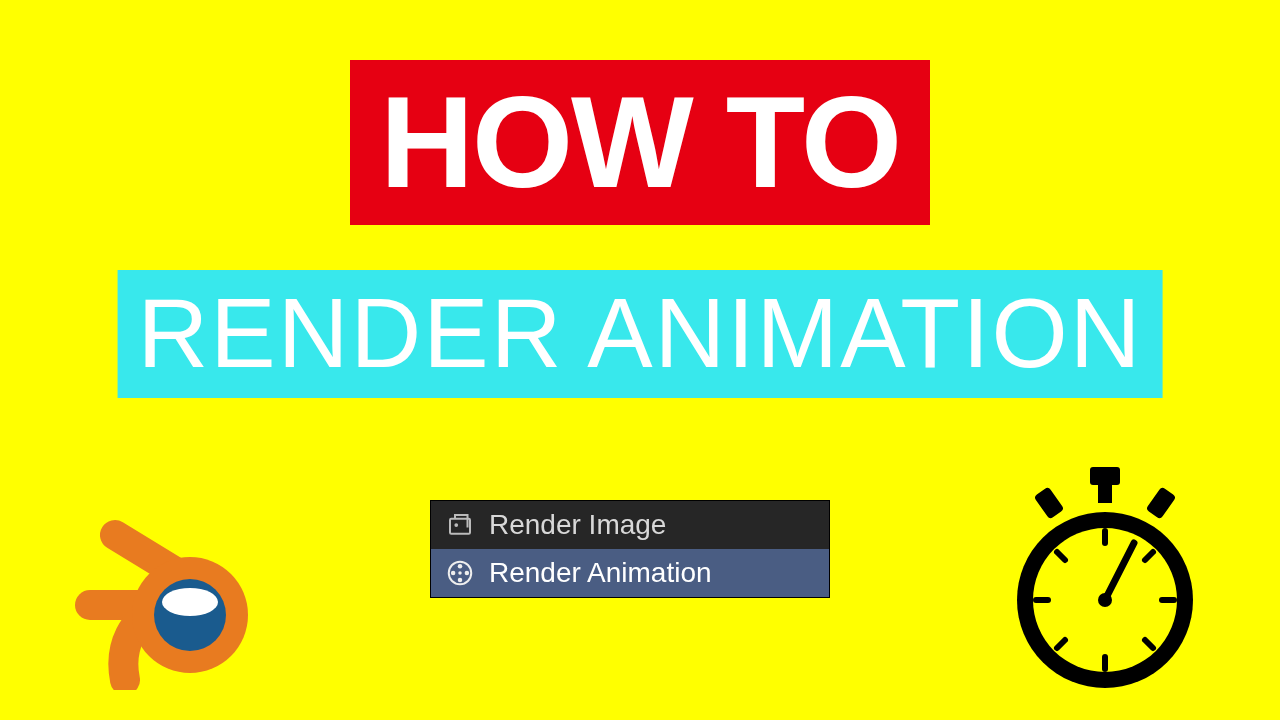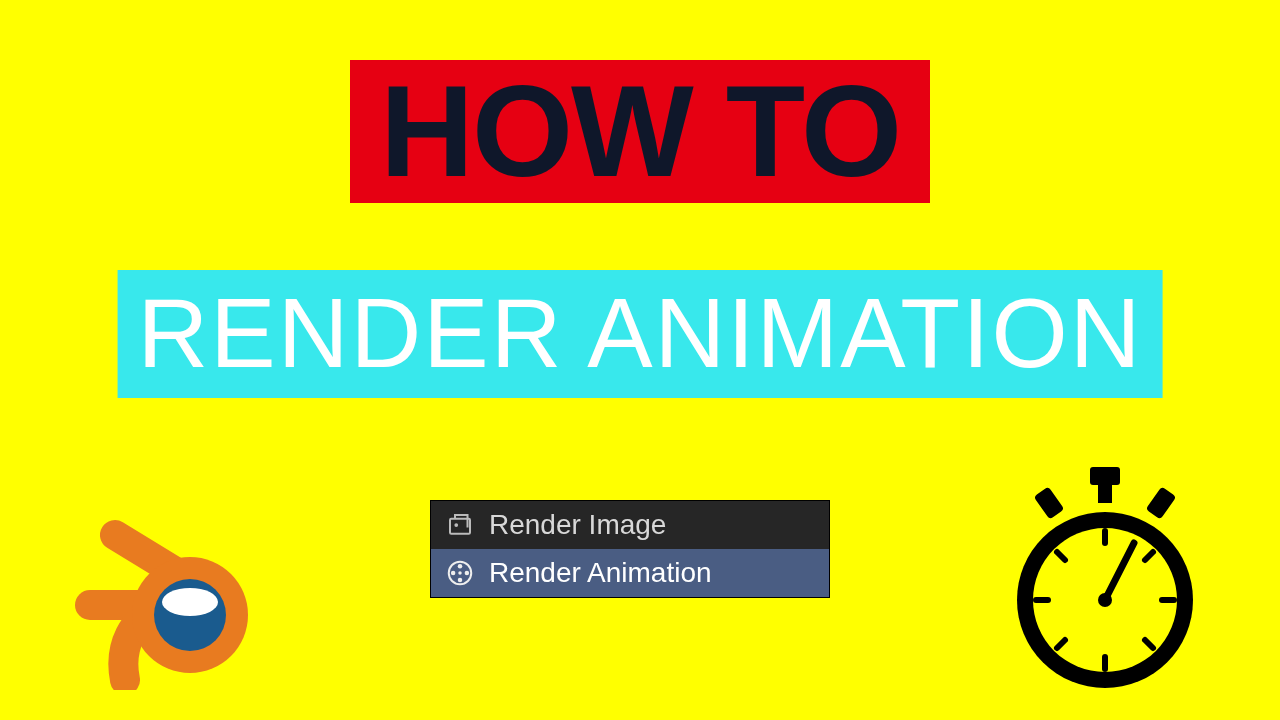--- a/index.html
+++ b/index.html
@@ -10,24 +10,24 @@
     font-family: Arial, sans-serif;
     overflow: hidden;
     position: relative;
   }
   .title-red {
     position: absolute;
     top: 60px;
     left: 50%;
     transform: translateX(-50%);
     background: #e60012;
-    color: #0f172a;
+    color: #ffffff;
     font-size: 130px;
     font-weight: 700;
-    padding: 0 30px;
+    padding: 11px 30px;
     line-height: 1.1;
     letter-spacing: -2px;
     font-family: "Trebuchet MS", "Segoe UI", Arial, sans-serif;
   }
   .title-cyan {
     position: absolute;
     top: 270px;
     left: 50%;
     transform: translateX(-50%);
     background: #38e8ec;

